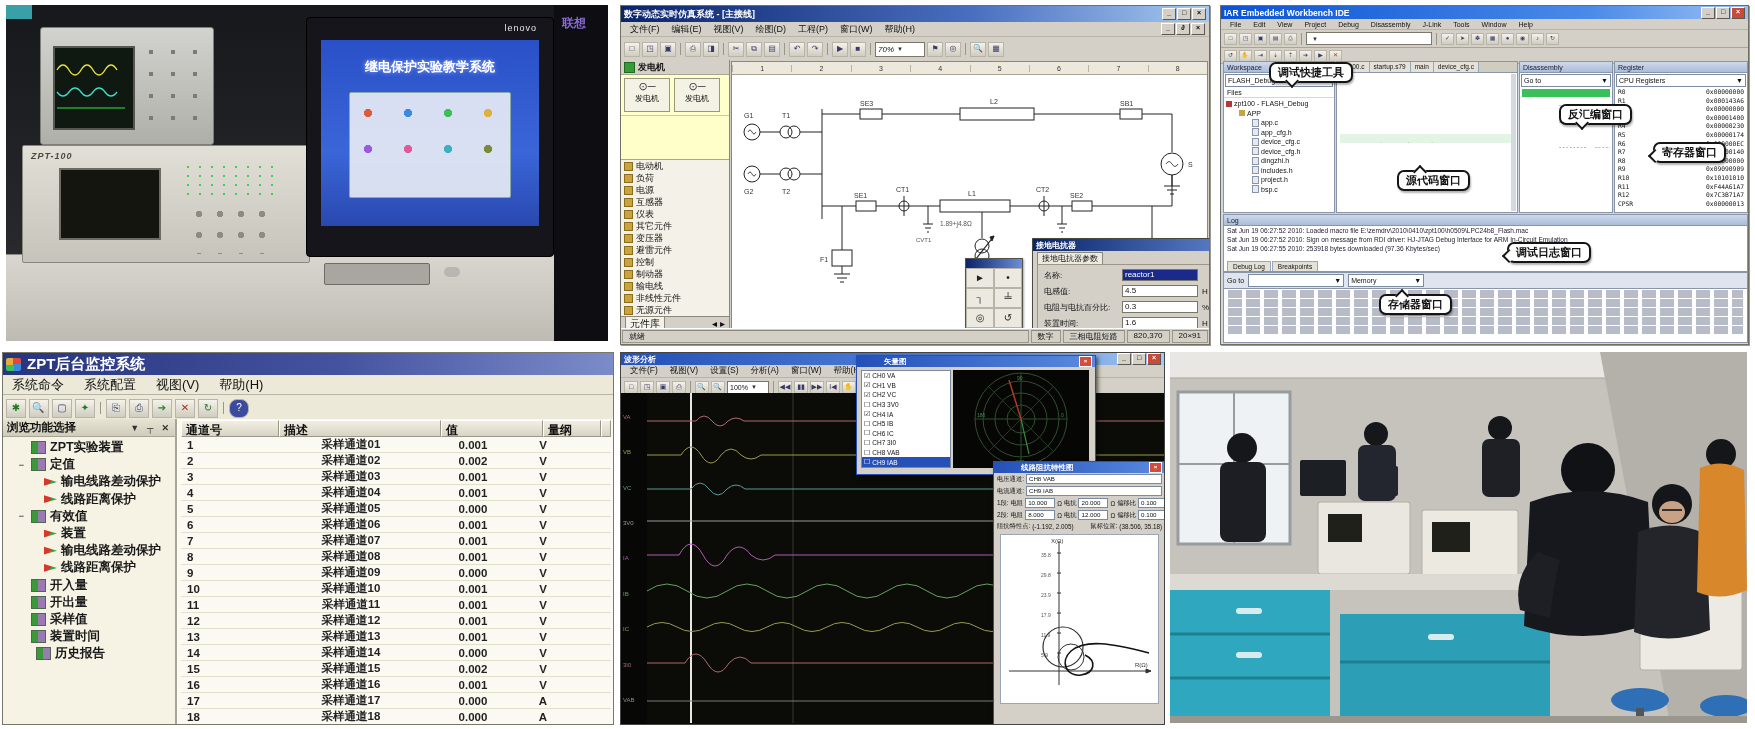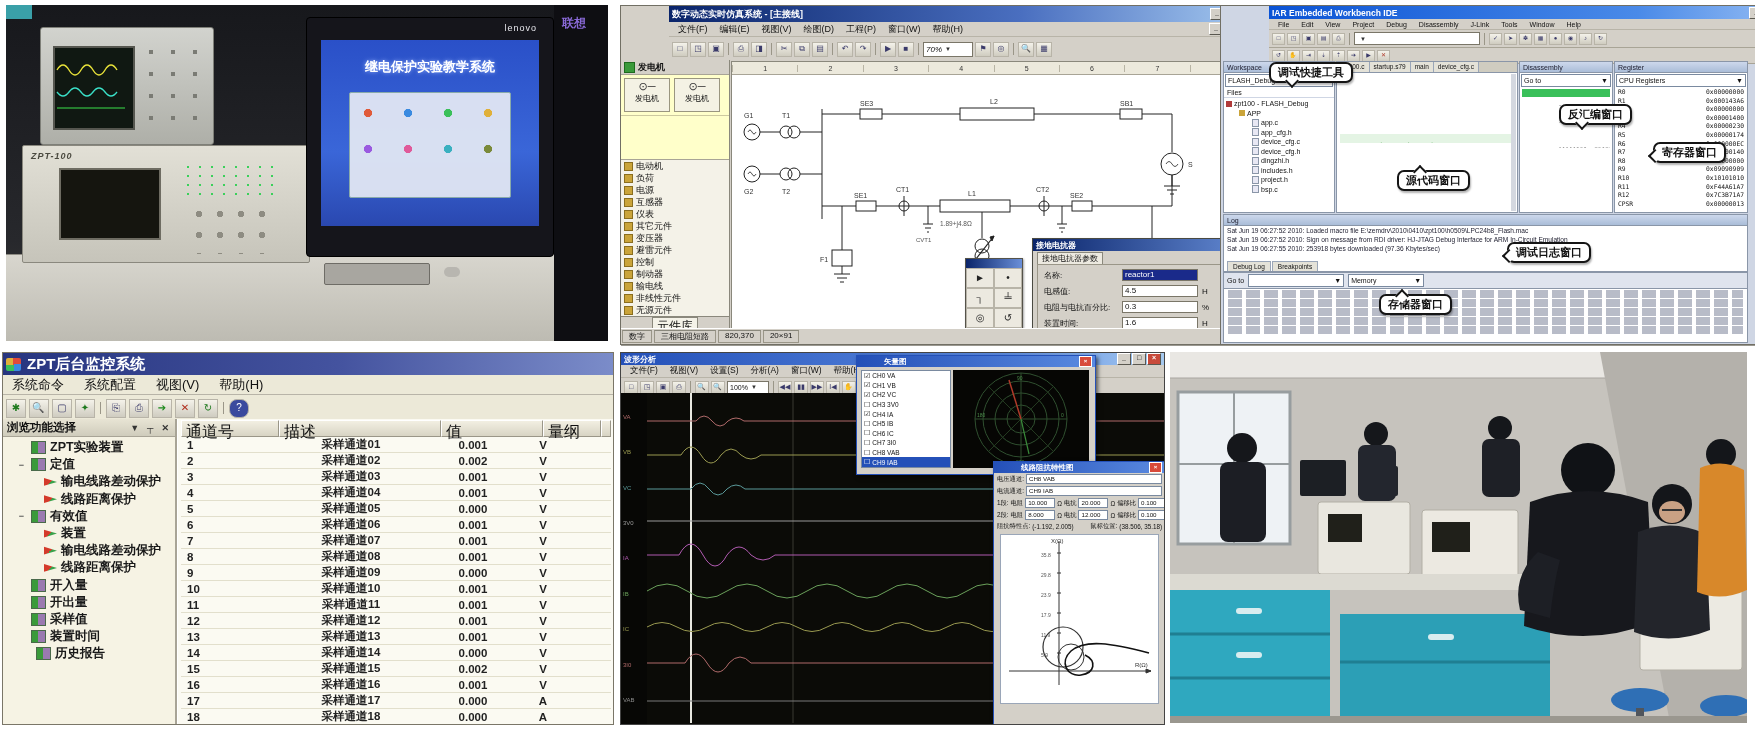--- a/index.html
+++ b/index.html
@@ -2,21 +2,21 @@
 <html><head>
 <meta charset="utf-8">
 <style>
   html,body{margin:0;padding:0;background:#fff;}
   .stage{position:relative;width:1755px;height:729px;background:#fff;overflow:hidden;
          font-family:"Liberation Sans",sans-serif;color:#111;}
   .cell{position:absolute;overflow:hidden;}
   .abs{position:absolute;}
 
   
-  .win{background:#d4d0c8;border:1px solid #716f64;box-shadow:1px 1px 0 #9a9890;padding-left:48px;}
+  .win{background:#d4d0c8;border:1px solid #716f64;box-shadow:1px 1px 0 #9a9890;}
   .tbar{display:flex;align-items:center;color:#fff;font-weight:bold;
         background:linear-gradient(90deg,#0a246a,#4a6fc0 60%,#a6caf0);padding:0 3px;gap:3px;}
   .tbar .ttxt{flex:1;white-space:nowrap;overflow:hidden;}
   .wbtns{display:flex;gap:1px;}
   .wbtn{width:12px;height:10px;background:#d4d0c8;border:1px solid #fff;border-right-color:#5a5850;
         border-bottom-color:#5a5850;font-size:7px;line-height:8px;text-align:center;color:#000;font-weight:bold;}
   .wbtn.red{background:#c84a3a;color:#fff;}
   .mbar{display:flex;align-items:center;background:#d4d0c8;border-bottom:1px solid #b8b4a8;gap:2px;padding:0 4px;}
   .mi{padding:0 5px;white-space:nowrap;}
   .tb{display:flex;align-items:center;background:#d4d0c8;border-bottom:1px solid #a8a496;gap:2px;padding:1px 3px;}
@@ -79,21 +79,21 @@
   .simleft .phead{height:14px;background:#d4d0c8;border-bottom:1px solid #a8a496;display:flex;align-items:center;
                   font-size:9px;gap:3px;padding:0 3px;font-weight:bold;}
   .gicon{width:9px;height:9px;background:#3a9a3a;border:1px solid #1e6a1e;}
   .pbtns{display:flex;gap:4px;padding:3px;background:#ffffca;border-bottom:1px solid #cdc9a0;}
   .pbtn{width:44px;height:32px;border:1px solid #9a9680;background:#f4f2e4;font-size:8px;text-align:center;}
   .pbtn .sym{font-size:11px;color:#333;line-height:14px;}
   .simfill{flex:1;background:#ffffca;}
   .liblist{background:#f4f2e8;border-top:1px solid #a8a496;}
   .libitem{display:flex;align-items:center;gap:3px;font-size:9px;height:12px;padding:0 3px;}
   .libitem::before{content:"";width:7px;height:7px;background:#caa43a;border:1px solid #8a6e1e;}
-  .libtab{height:13px;background:#d4d0c8;border-top:1px solid #8a887c;font-size:12px;display:flex;align-items:center;padding:0 4px;gap:3px;flex-direction:column;}
+  .libtab{height:13px;background:#d4d0c8;border-top:1px solid #8a887c;font-size:10px;display:flex;align-items:center;padding:0 4px;gap:3px;}
   .simcanvas{flex:1;position:relative;background:#fff;border:1px solid #8a887c;margin:1px;}
   .ruler{height:12px;background:#ece9dc;border-bottom:1px solid #a8a496;display:flex;align-items:center;font-size:7px;color:#333;}
   .rt{flex:1;text-align:center;border-left:1px solid #b8b4a4;}
   .dlg{position:absolute;background:#d4d0c8;border:1px solid #4a4a42;box-shadow:2px 2px 3px rgba(0,0,0,.4);}
   .dlg .dtb{height:12px;background:linear-gradient(90deg,#0a246a,#5a7fc8);color:#fff;font-size:8px;font-weight:bold;
             display:flex;align-items:center;padding:0 3px;}
   .dlg .dtb .ttxt{flex:1;}
   .fieldrow{display:flex;align-items:center;font-size:8px;gap:4px;padding:2px 6px;}
   .fieldrow .flabel{width:74px;white-space:nowrap;}
   .finput{width:70px;height:10px;background:#fff;border:1px solid #7a7668;font-size:8px;line-height:10px;padding:0 2px;overflow:hidden;}
@@ -154,21 +154,21 @@
           align-items:center;font-size:11.5px;font-weight:bold;padding:0 4px;gap:4px;}
   .zphead .sp{flex:1;}
   .zphead .hic{font-size:9px;color:#333;padding:0 2px;}
   .titem{display:flex;align-items:center;gap:4px;font-size:12.5px;font-weight:600;height:17.2px;white-space:nowrap;color:#1a1a1a;}
   .titem .expander{width:11px;font-size:9px;color:#555;text-align:center;flex:none;}
   .titem .ticon{width:13px;height:11px;flex:none;background:linear-gradient(90deg,#3a9a3a 45%,#9a7ab0 45%);border:1px solid #4a6a4a;}
   .titem[data-icon="leaf"] .ticon{background:linear-gradient(135deg,#d43a2a 50%,#3aa04a 50%);border:none;clip-path:polygon(0 15%,100% 50%,0 85%);}
   .ztablewrap{flex:1;background:#fbfaf2;border-left:1px solid #fff;display:flex;flex-direction:column;padding:1px 2px 2px 3px;}
   .zhead{display:flex;height:17px;}
   .zhead span{background:linear-gradient(#f2efe2,#d8d4c4);border:1px solid #fff;border-right-color:#9a9688;
-              border-bottom-color:#9a9688;font-size:16px;font-weight:normal;padding:1px 4px;}
+              border-bottom-color:#9a9688;font-size:12px;font-weight:bold;padding:1px 4px;}
   .zrows{flex:1;display:flex;flex-direction:column;}
   .zrow{display:flex;flex:1;align-items:center;border-bottom:1px solid #e2dfcc;font-size:11.5px;font-weight:600;color:#222;}
   .zc1{width:88px;padding-left:6px;}
   .zc2{width:152px;text-align:center;}
   .zc3{width:92px;text-align:center;}
   .zc4{width:48px;text-align:center;}
   .zhead .zc1{width:88px;}  .zhead .zc2{width:152px;text-align:left;}
   .zhead .zc3{width:92px;text-align:left;}  .zhead .zc4{width:48px;text-align:left;}
 
   
@@ -453,20 +453,21 @@
             </div>
             <div class="dbtns">
               <span class="dbtn">确定</span>
               <span class="dbtn">取消</span>
             </div>
           </div>
         </div>
       </div>
     </div>
     <div class="statusbar">
+      <span class="scell" style="flex:1">就绪</span>
       <span class="scell">数字</span>
       <span class="scell">三相电阻短路</span>
       <span class="scell">820,370</span>
       <span class="scell">20×91</span>
     </div>
   </div>
 
   <div id="cellC" class="cell win" style="background:#cfd6e4;">
     <div class="tbar">
       <span class="ttxt">IAR Embedded Workbench IDE</span>

